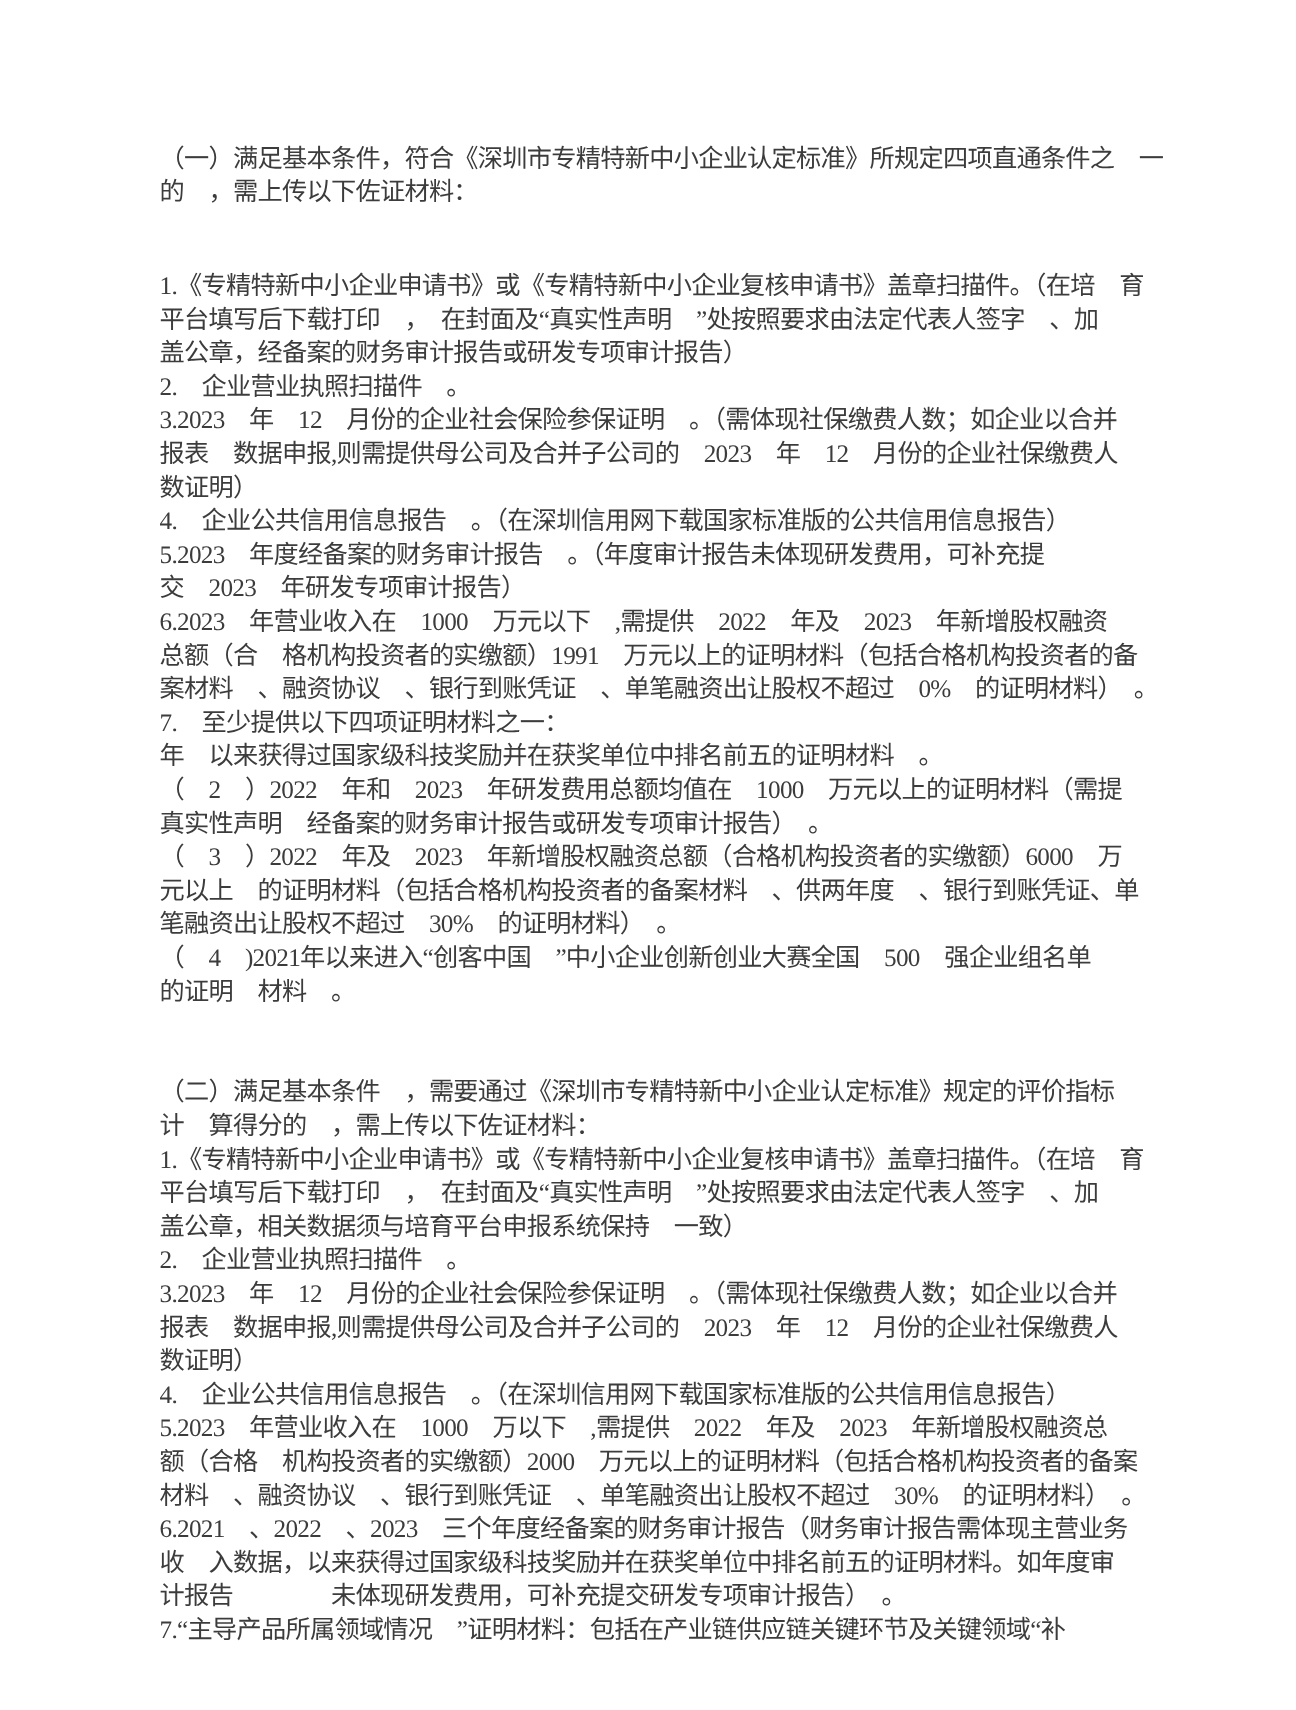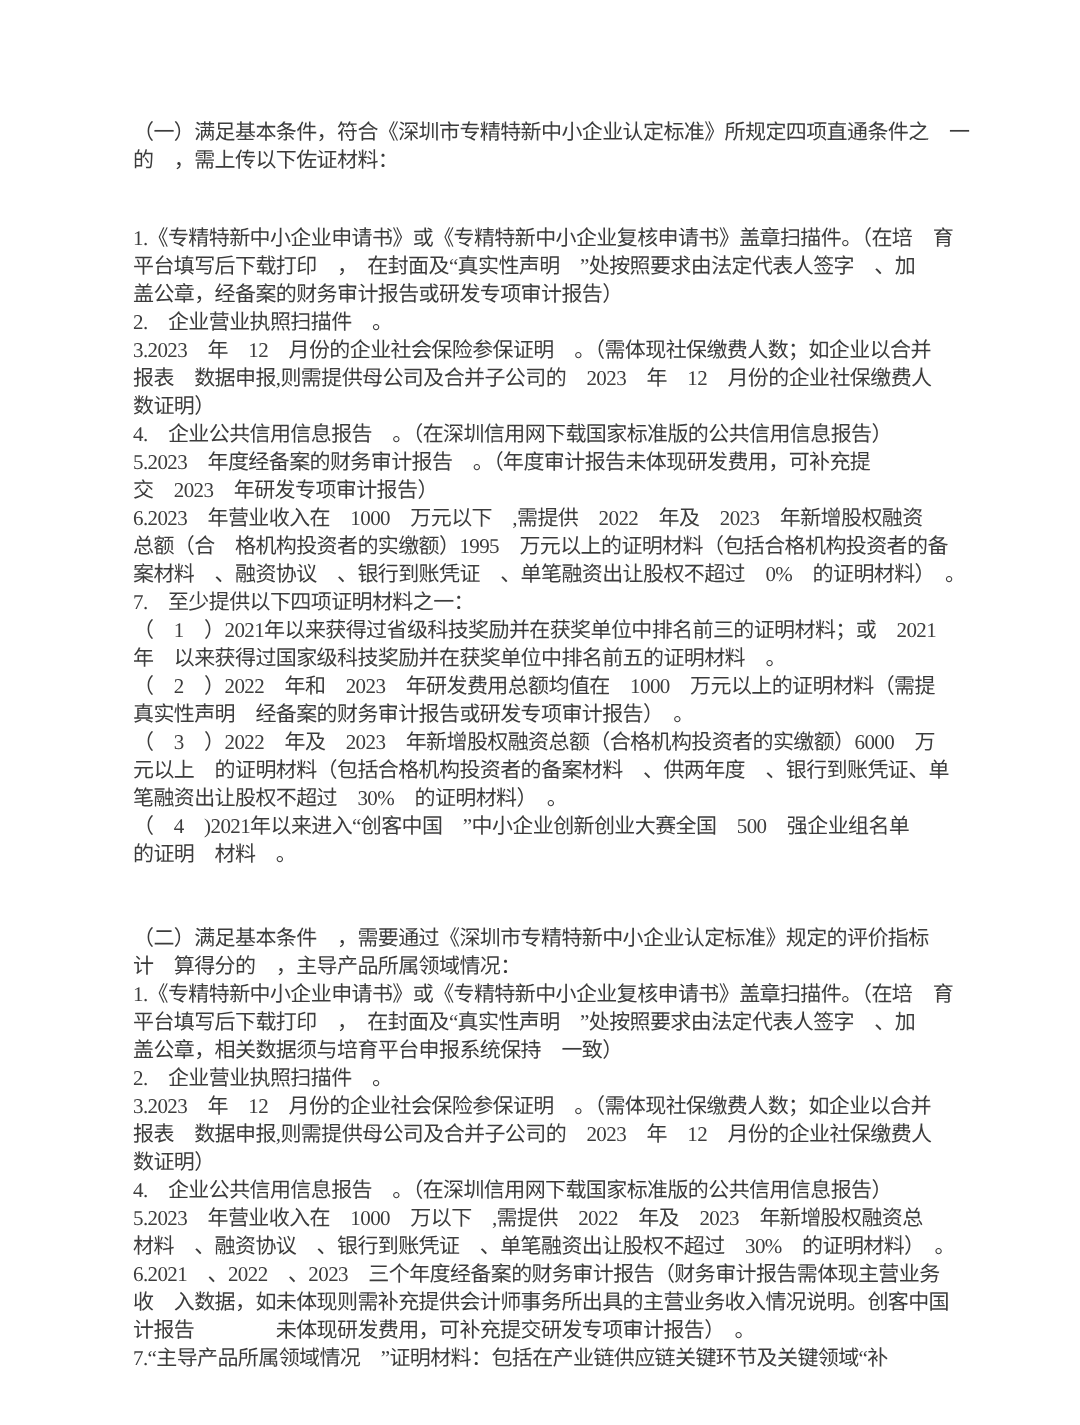--- a/index.html
+++ b/index.html
@@ -51,49 +51,49 @@
       <div class="line">平台填写后下载打印　，　在封面及“真实性声明　”处按照要求由法定代表人签字　、加</div>
       <div class="line">盖公章，经备案的财务审计报告或研发专项审计报告）</div>
       <div class="line">2.　企业营业执照扫描件　。</div>
       <div class="line">3.2023　年　12　月份的企业社会保险参保证明　。（需体现社保缴费人数；如企业以合并</div>
       <div class="line">报表　数据申报,则需提供母公司及合并子公司的　2023　年　12　月份的企业社保缴费人</div>
       <div class="line">数证明）</div>
       <div class="line">4.　企业公共信用信息报告　。（在深圳信用网下载国家标准版的公共信用信息报告）</div>
       <div class="line">5.2023　年度经备案的财务审计报告　。（年度审计报告未体现研发费用，可补充提</div>
       <div class="line">交　2023　年研发专项审计报告）</div>
       <div class="line">6.2023　年营业收入在　1000　万元以下　,需提供　2022　年及　2023　年新增股权融资</div>
-      <div class="line">总额（合　格机构投资者的实缴额）1995　万元以上的证明材料（包括合格机构投资者的备</div>
+      <div class="line">总额（合　格机构投资者的实缴额）1991　万元以上的证明材料（包括合格机构投资者的备</div>
       <div class="line">案材料　、融资协议　、银行到账凭证　、单笔融资出让股权不超过　0%　的证明材料）　。</div>
       <div class="line">7.　至少提供以下四项证明材料之一：</div>
-      <div class="line">（　1　）2021年以来获得过省级科技奖励并在获奖单位中排名前三的证明材料；或　2021</div>
       <div class="line">年　以来获得过国家级科技奖励并在获奖单位中排名前五的证明材料　。</div>
       <div class="line">（　2　）2022　年和　2023　年研发费用总额均值在　1000　万元以上的证明材料（需提</div>
       <div class="line">真实性声明　经备案的财务审计报告或研发专项审计报告）　。</div>
       <div class="line">（　3　）2022　年及　2023　年新增股权融资总额（合格机构投资者的实缴额）6000　万</div>
       <div class="line">元以上　的证明材料（包括合格机构投资者的备案材料　、供两年度　、银行到账凭证、单</div>
       <div class="line">笔融资出让股权不超过　30%　的证明材料）　。</div>
       <div class="line">（　4　)2021年以来进入“创客中国　”中小企业创新创业大赛全国　500　强企业组名单</div>
       <div class="line">的证明　材料　。</div>
     </div>
 
     <div class="block-gap-2"></div>
 
     <div>
       <div class="line">（二）满足基本条件　，需要通过《深圳市专精特新中小企业认定标准》规定的评价指标</div>
-      <div class="line">计　算得分的　，主导产品所属领域情况：</div>
+      <div class="line">计　算得分的　，需上传以下佐证材料：</div>
       <div class="line">1.《专精特新中小企业申请书》或《专精特新中小企业复核申请书》盖章扫描件。（在培　育</div>
       <div class="line">平台填写后下载打印　，　在封面及“真实性声明　”处按照要求由法定代表人签字　、加</div>
       <div class="line">盖公章，相关数据须与培育平台申报系统保持　一致）</div>
       <div class="line">2.　企业营业执照扫描件　。</div>
       <div class="line">3.2023　年　12　月份的企业社会保险参保证明　。（需体现社保缴费人数；如企业以合并</div>
       <div class="line">报表　数据申报,则需提供母公司及合并子公司的　2023　年　12　月份的企业社保缴费人</div>
       <div class="line">数证明）</div>
       <div class="line">4.　企业公共信用信息报告　。（在深圳信用网下载国家标准版的公共信用信息报告）</div>
       <div class="line">5.2023　年营业收入在　1000　万以下　,需提供　2022　年及　2023　年新增股权融资总</div>
+      <div class="line">额（合格　机构投资者的实缴额）2000　万元以上的证明材料（包括合格机构投资者的备案</div>
       <div class="line">材料　、融资协议　、银行到账凭证　、单笔融资出让股权不超过　30%　的证明材料）　。</div>
       <div class="line">6.2021　、2022　、2023　三个年度经备案的财务审计报告（财务审计报告需体现主营业务</div>
-      <div class="line">收　入数据，如未体现则需补充提供会计师事务所出具的主营业务收入情况说明。创客中国</div>
+      <div class="line">收　入数据，以来获得过国家级科技奖励并在获奖单位中排名前五的证明材料。如年度审</div>
       <div class="line">计报告　　　　未体现研发费用，可补充提交研发专项审计报告）　。</div>
       <div class="line">7.“主导产品所属领域情况　”证明材料：包括在产业链供应链关键环节及关键领域“补</div>
     </div>
 
   </div>
 </div>
 
 </body></html>

